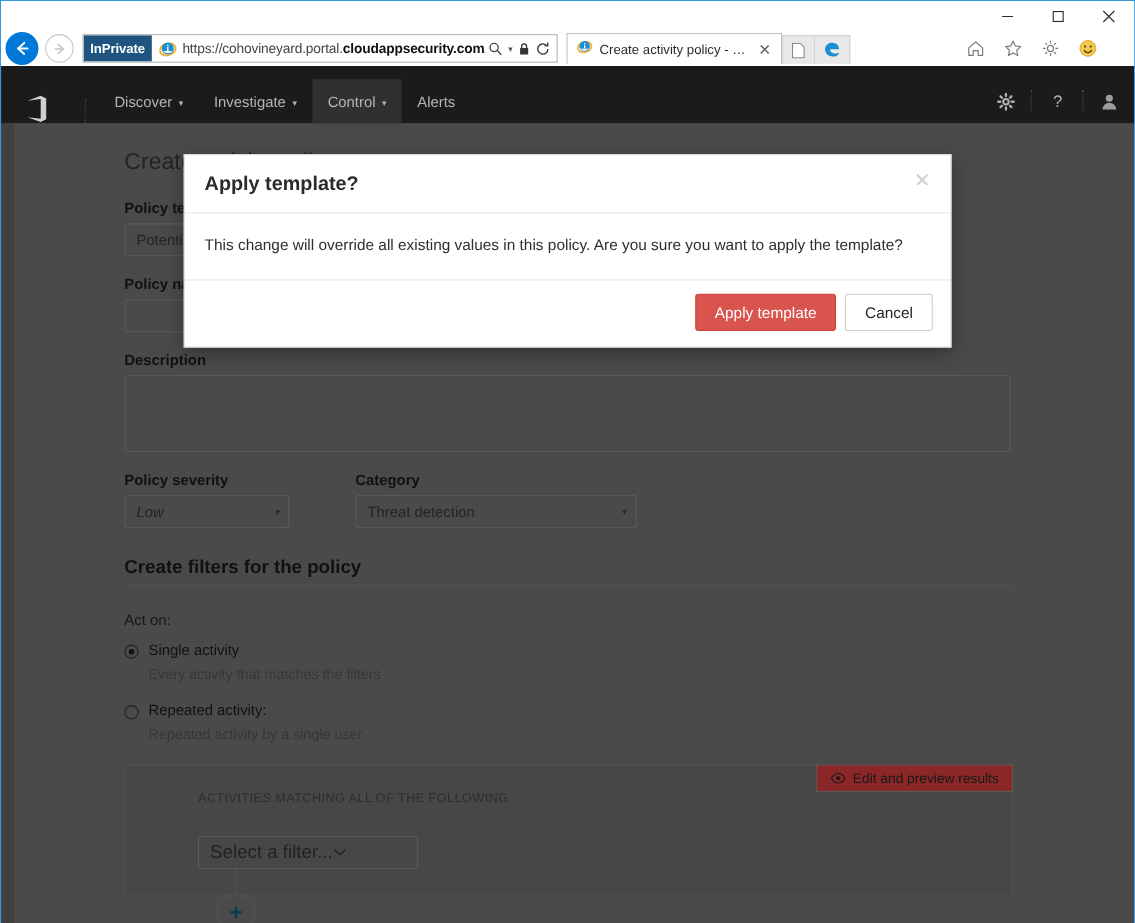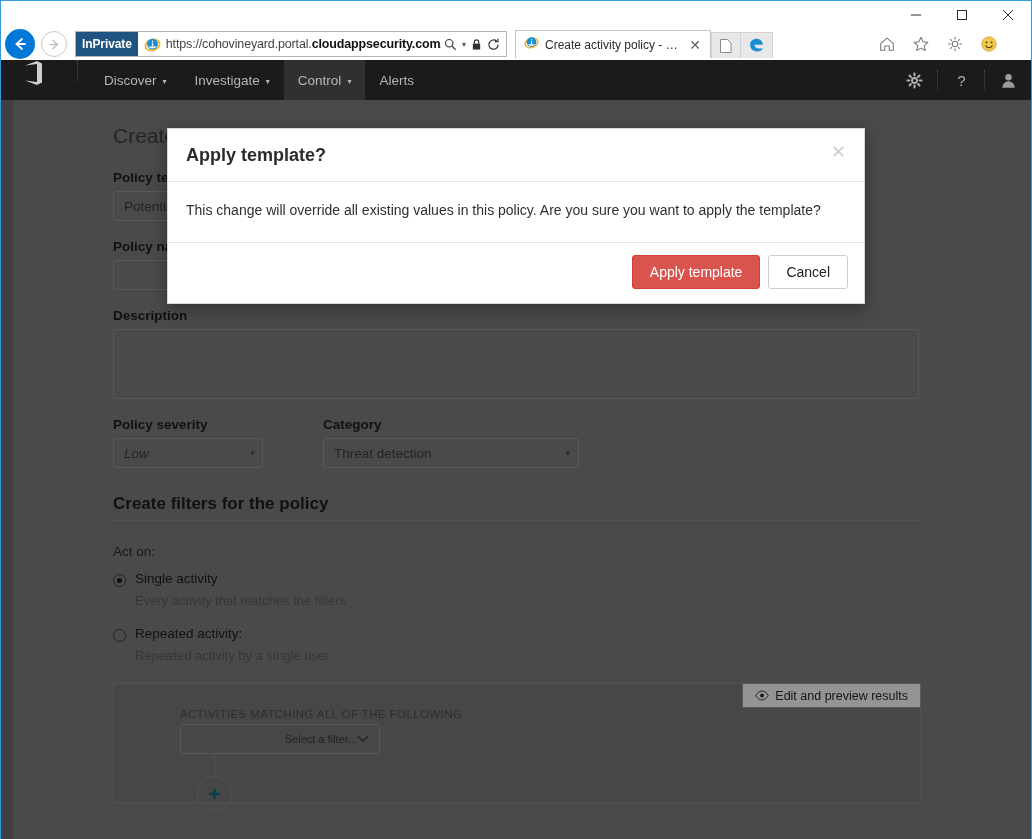--- a/index.html
+++ b/index.html
@@ -82,21 +82,21 @@
     border: 1px solid #d2d2d2; border-left: none; border-bottom: none;
   }
   .chrome-right { margin-left: auto; display: flex; align-items: center; gap: 14px; padding-right: 10px; }
   .chrome-right .ci { width: 20px; height: 20px; display: flex; align-items: center; justify-content: center; }
 
   
   .page { position: relative; width: 1030px; height: 779px; overflow: hidden; background: #7e7e7e; }
 
   
   .appbar {
-    height: 40px; background: #1b1b1b; display: flex; align-items: flex-start;
+    height: 52px; background: #1b1b1b; display: flex; align-items: flex-end;
     position: relative; z-index: 3; gap: 12px;
   }
   .appbar-logo { width: 64px; display: flex; align-items: center; justify-content: center; }
   .appbar-sep { width: 1px; height: 22px; border-left: 1px dotted #4a4a4a; }
   .nav-items { display: flex; align-items: center; height: 40px; }
   .nav-item {
     height: 40px; padding: 0 14px; display: flex; align-items: center; gap: 6px;
     color: #b5b5b5; font-size: 13.5px;
   }
   .nav-item.active { background: #303030; }
@@ -160,33 +160,33 @@
   }
   .radio-main { font-size: 13.5px; color: #1d1d1d; }
   .radio-sub { font-size: 13px; color: #5e5e5e; margin: 4px 0 0 22px; }
 
   .filter-panel {
     margin-top: 20px; width: 808px; height: 120px;
     background: #7b7b7b; border: 1px solid #8c8c8c; position: relative;
   }
   .preview-btn {
     position: absolute; right: -1px; top: -1px; height: 25px;
-    background: #ffffff; border: 1px solid #9c9c9c;
+    background: #ef4444; border: 1px solid #9c9c9c;
     display: flex; align-items: center; gap: 6px; padding: 0 12px;
     font-size: 12.5px; color: #2b2b2b;
   }
   .filter-head {
     font-size: 11.5px; letter-spacing: 0.4px; color: #4f4f4f;
     padding: 24px 0 0 66px;
   }
   .filter-select {
-    margin: 4px 0 0 66px; width: 200px; height: 30px;
+    margin: 28px 0 0 66px; width: 200px; height: 30px;
     border: 1px solid #9a9a9a; border-radius: 3px;
-    display: flex; align-items: center; justify-content: flex-end;
-    padding: 0 10px; font-size: 11px; color: #3a3a3a;
+    display: flex; align-items: center; justify-content: flex-start;
+    padding: 0 10px; font-size: 17px; color: #3a3a3a;
   }
   .connector { margin-left: 100px; width: 1px; height: 22px; background: #8f8f8f; }
   .plus-circle {
     margin-left: 83px; width: 35px; height: 35px; border-radius: 50%;
     border: 1px solid #8f8f8f; display: flex; align-items: center;
     justify-content: center;
   }
   .plus-glyph { color: #0f6c8c; font-size: 21px; font-weight: bold; line-height: 1; }
 
   

